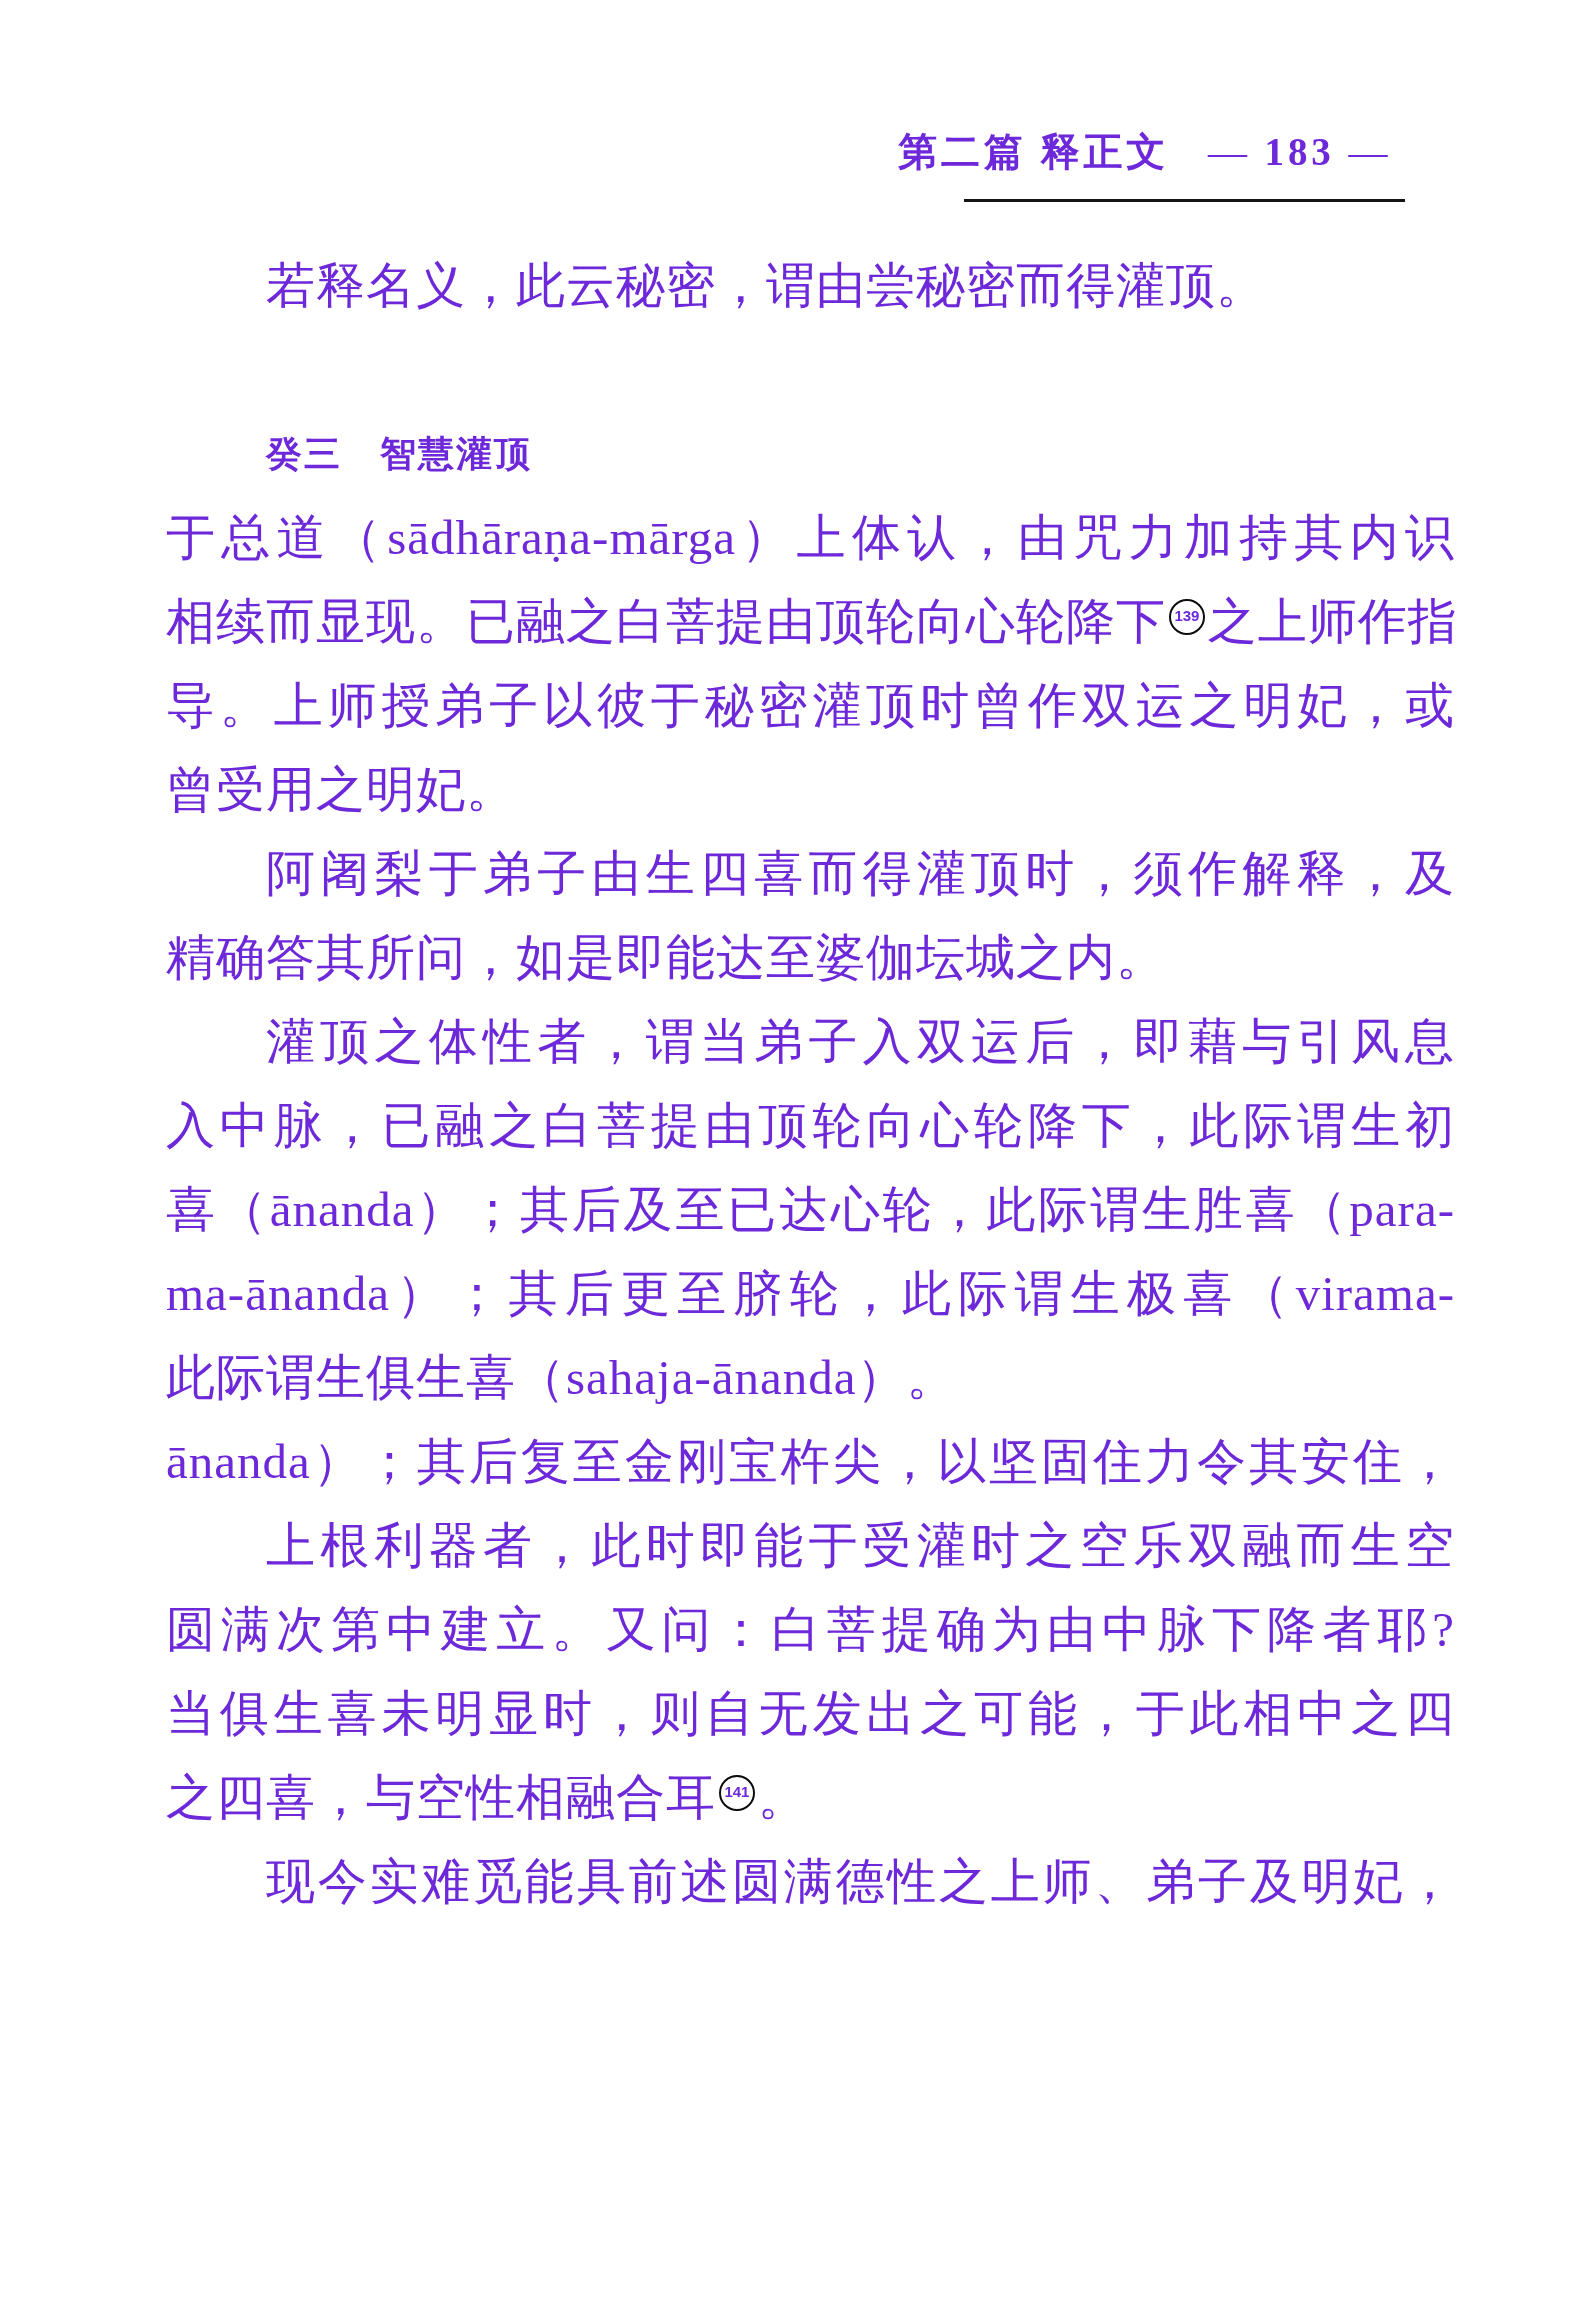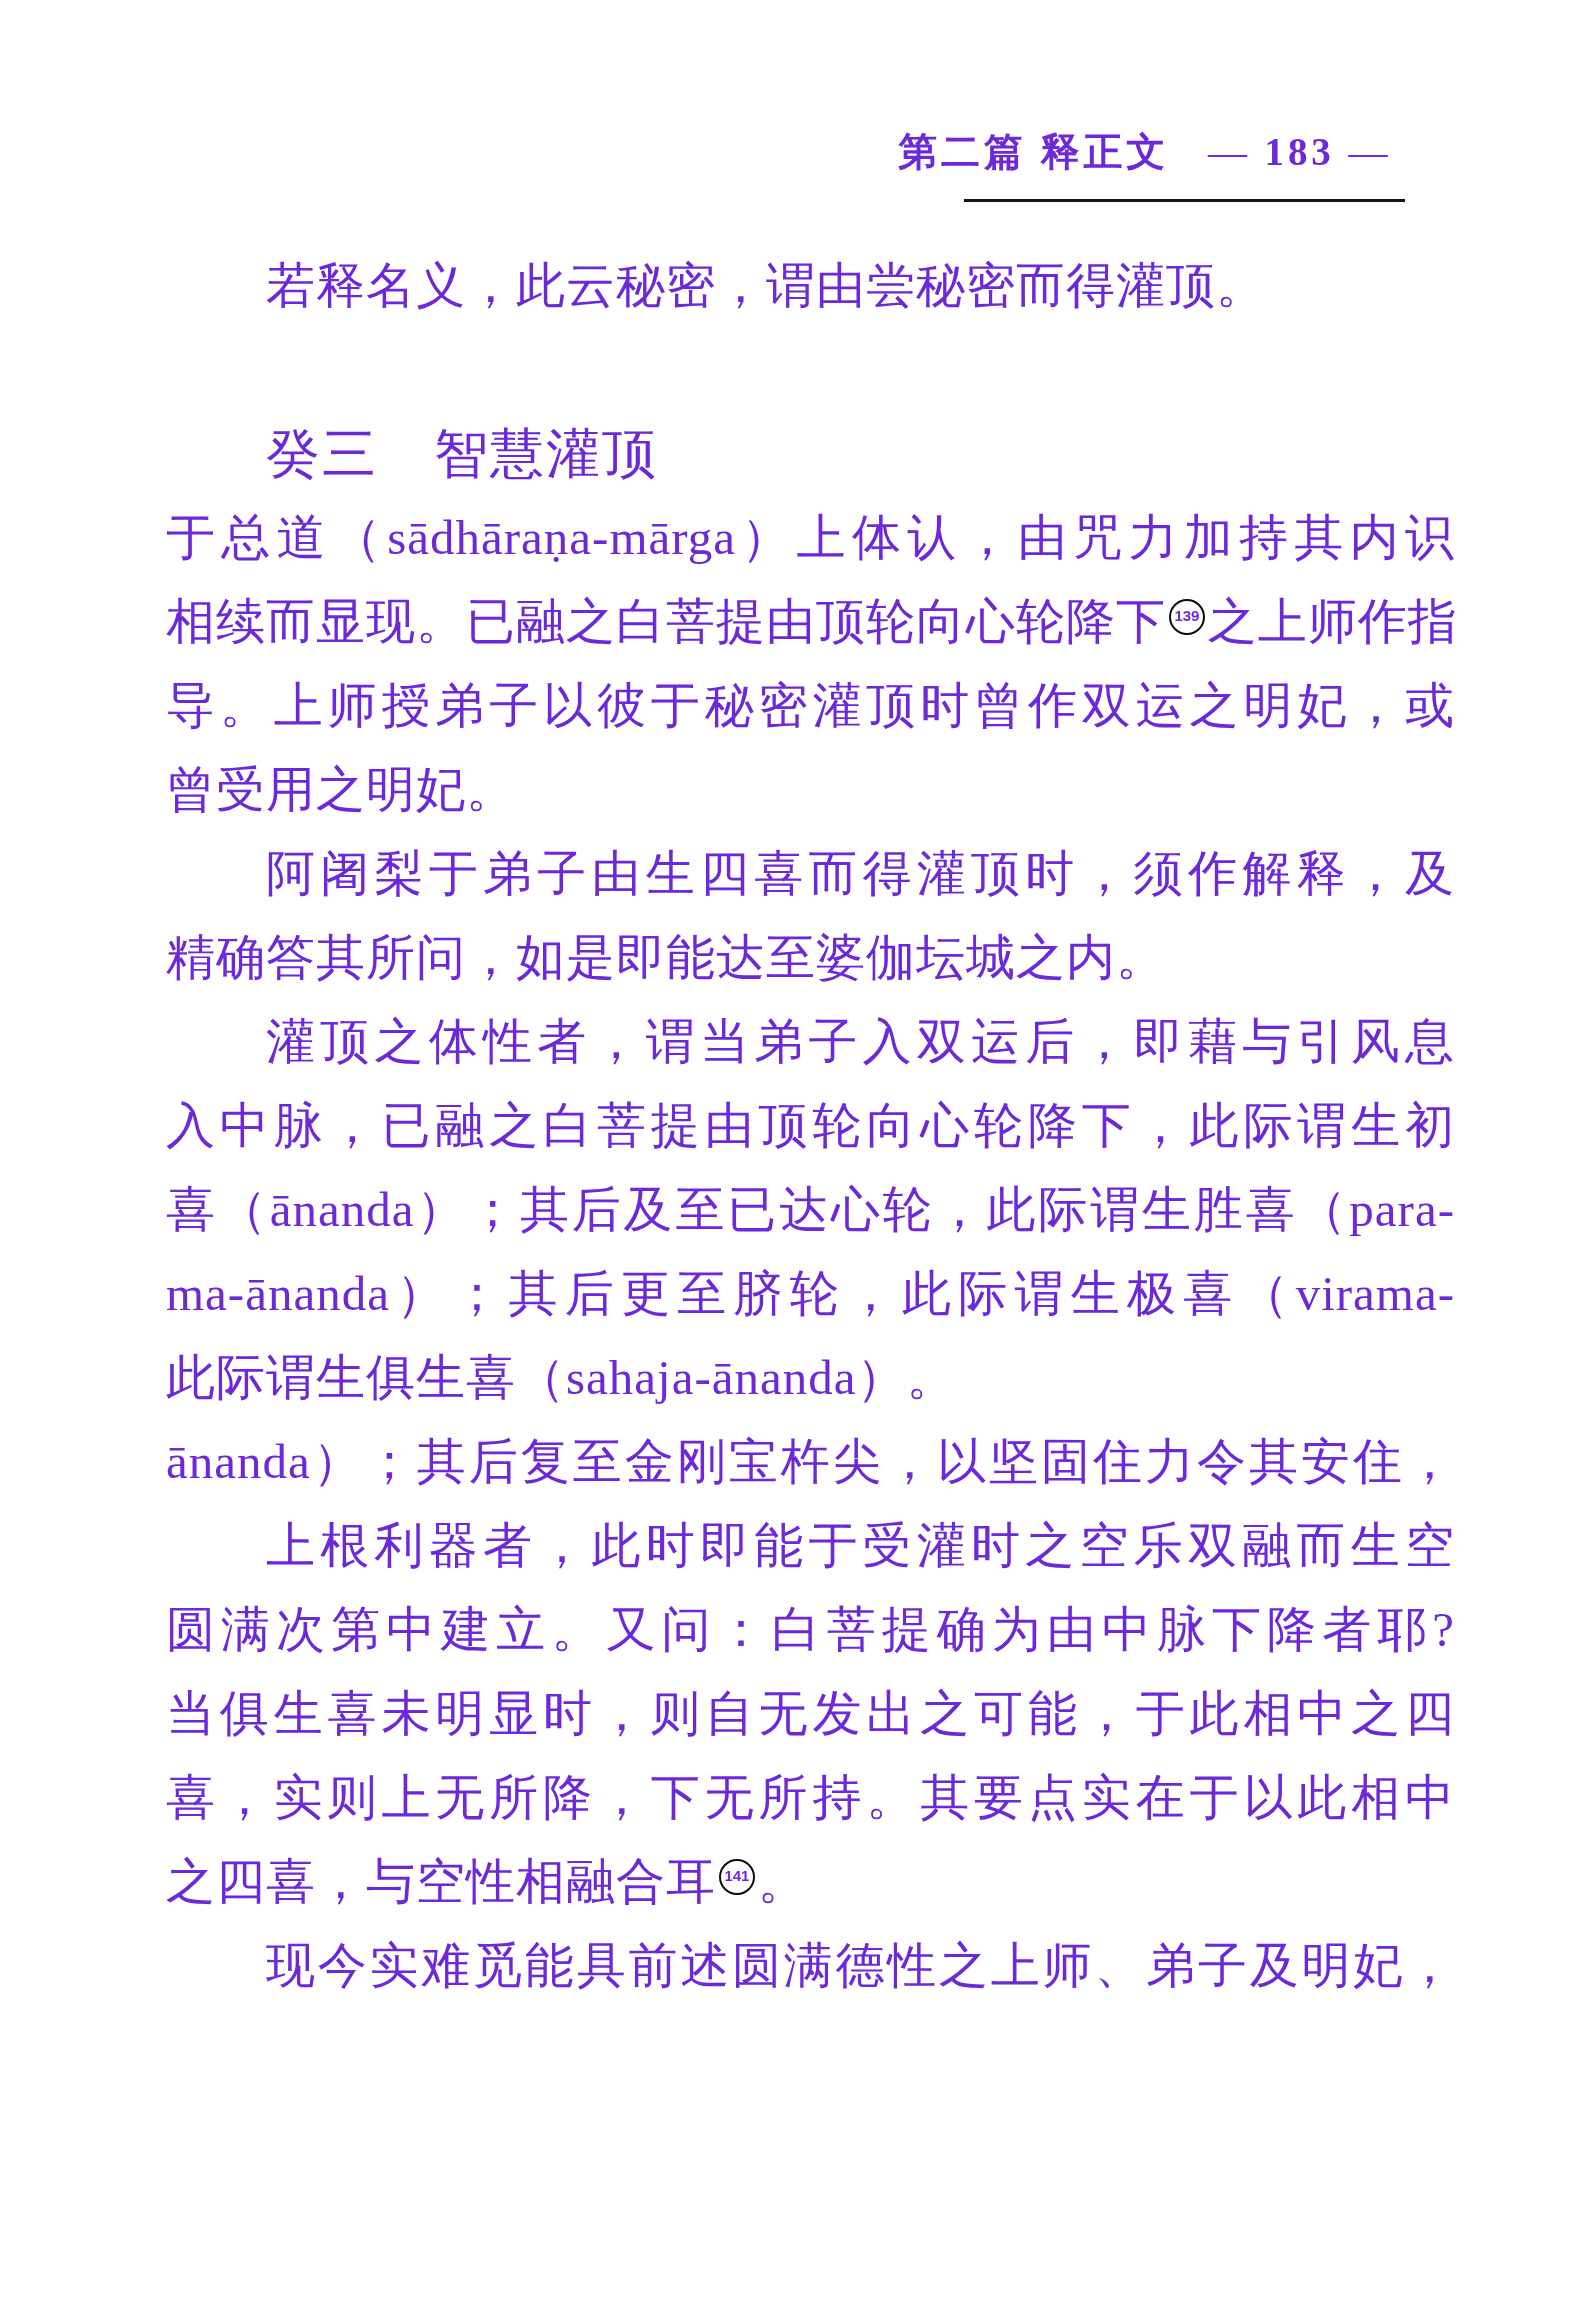--- a/index.html
+++ b/index.html
@@ -37,23 +37,23 @@
     line-height:84px;
     font-size:49px;
     letter-spacing:1px;
     text-align:justify;
     text-align-last:justify;
     white-space:nowrap;
   }
   .line.plain { text-align-last:left; }
   .line.indent { text-indent:100px; }
   .line.heading {
-    font-weight:400;
+    font-weight:700;
     margin-top:84px;
-    font-size:54px;
+    font-size:36px;
     letter-spacing:2px;
   }
   .fnote {
     display:inline-block;
     box-sizing:border-box;
     width:36px; height:36px;
     border:2.9px solid #0d0d0d;
     border-radius:50%;
     font-size:15px;
     font-weight:700;
@@ -108,21 +108,20 @@
 
     <div class="line">ānanda）；其后复至金刚宝杵尖，以坚固住力令其安住，</div>
 
     <div class="line indent">上根利器者，此时即能于受灌时之空乐双融而生空</div>
 
 
     <div class="line">圆满次第中建立。又问：白菩提确为由中脉下降者耶?</div>
 
     <div class="line">当俱生喜未明显时，则自无发出之可能，于此相中之四</div>
 
-    <div class="line">喜，实则上无所降，下无所持。其要点实在于以此相中</div>
 
     <div class="line plain"><span>之四喜，与空性相融合耳</span><span class="fnote">141</span><span>。</span></div>
 
     <div class="line indent">现今实难觅能具前述圆满德性之上师、弟子及明妃，</div>
 
   </div>
 </div>
 
 
 </body></html>

